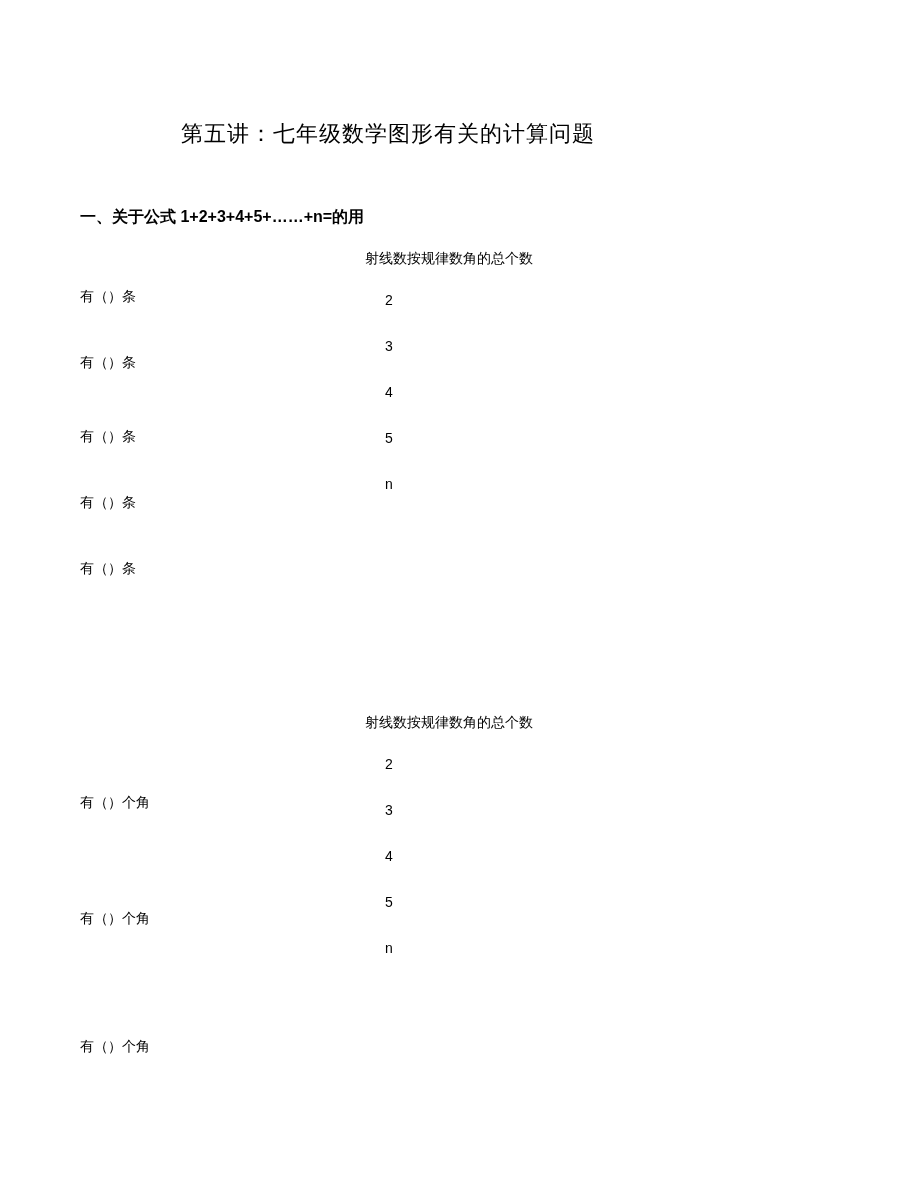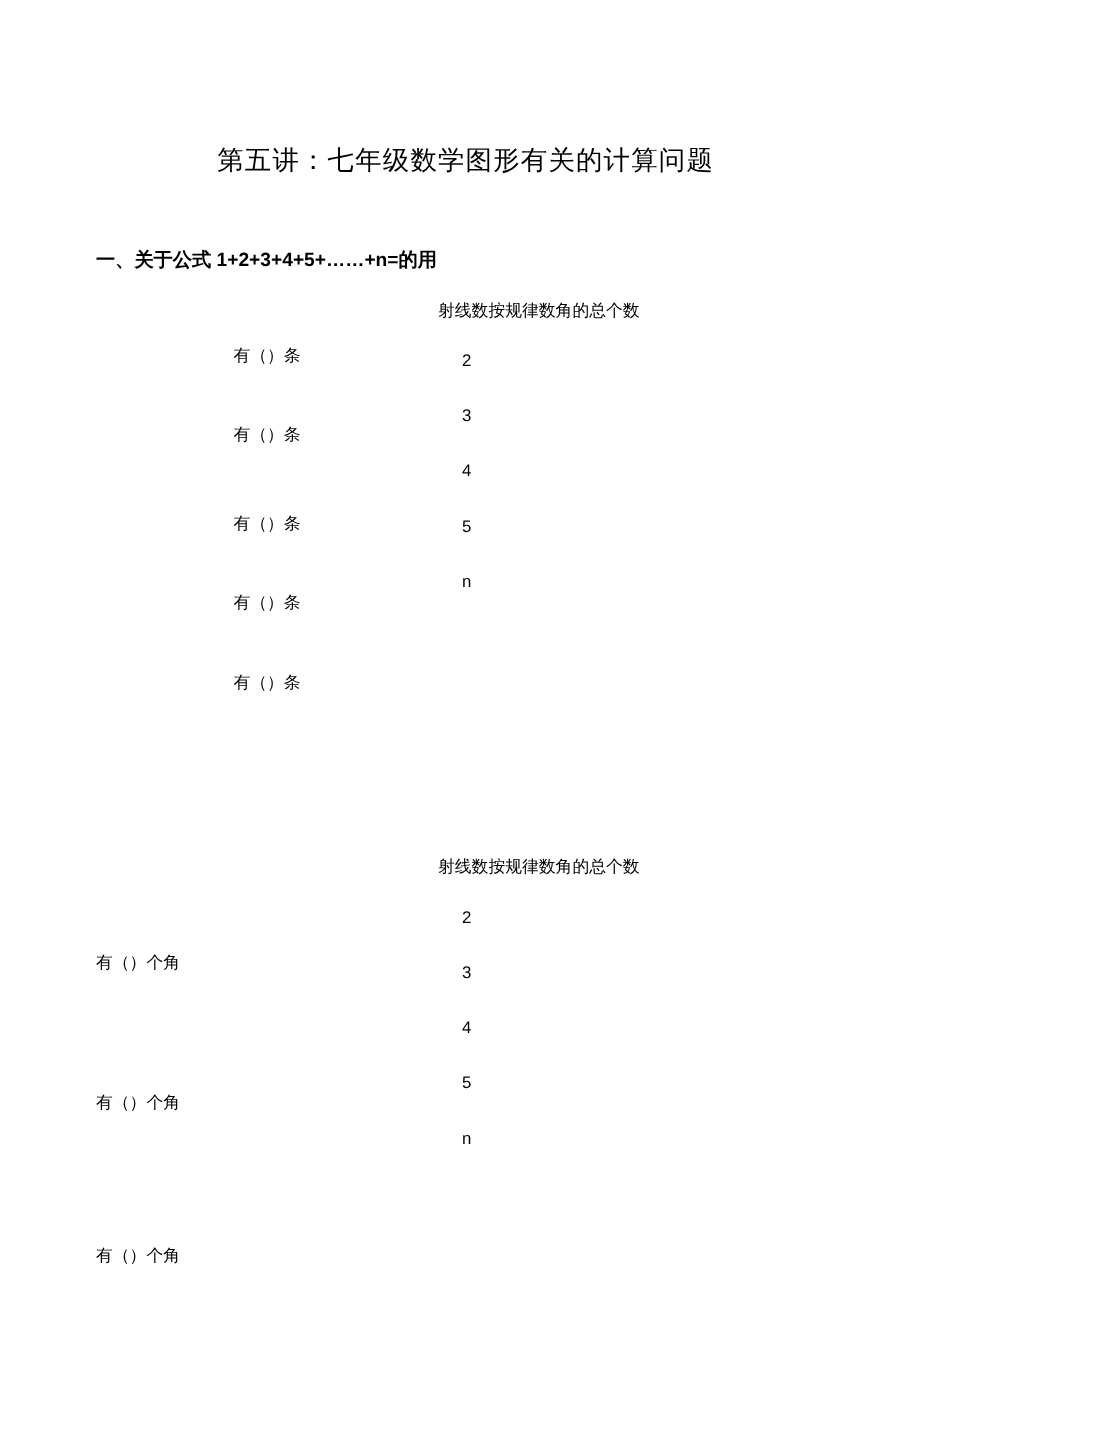--- a/index.html
+++ b/index.html
@@ -57,21 +57,20 @@
   .num-col {
     margin-left: 20px;
   }
   .num-item {
     margin-bottom: 30px;
     font-family: Arial, "SimSun", sans-serif;
     font-size: 14px;
   }
   .left-item {
     margin-bottom: 48px;
-    text-align: center;
   }
   .left-item-first {
     margin-top: 38px;
   }
   .spacer-between-questions {
     height: 88px;
   }
   .left-item2 {
     margin-top: 80px;
     margin-bottom: 98px;

